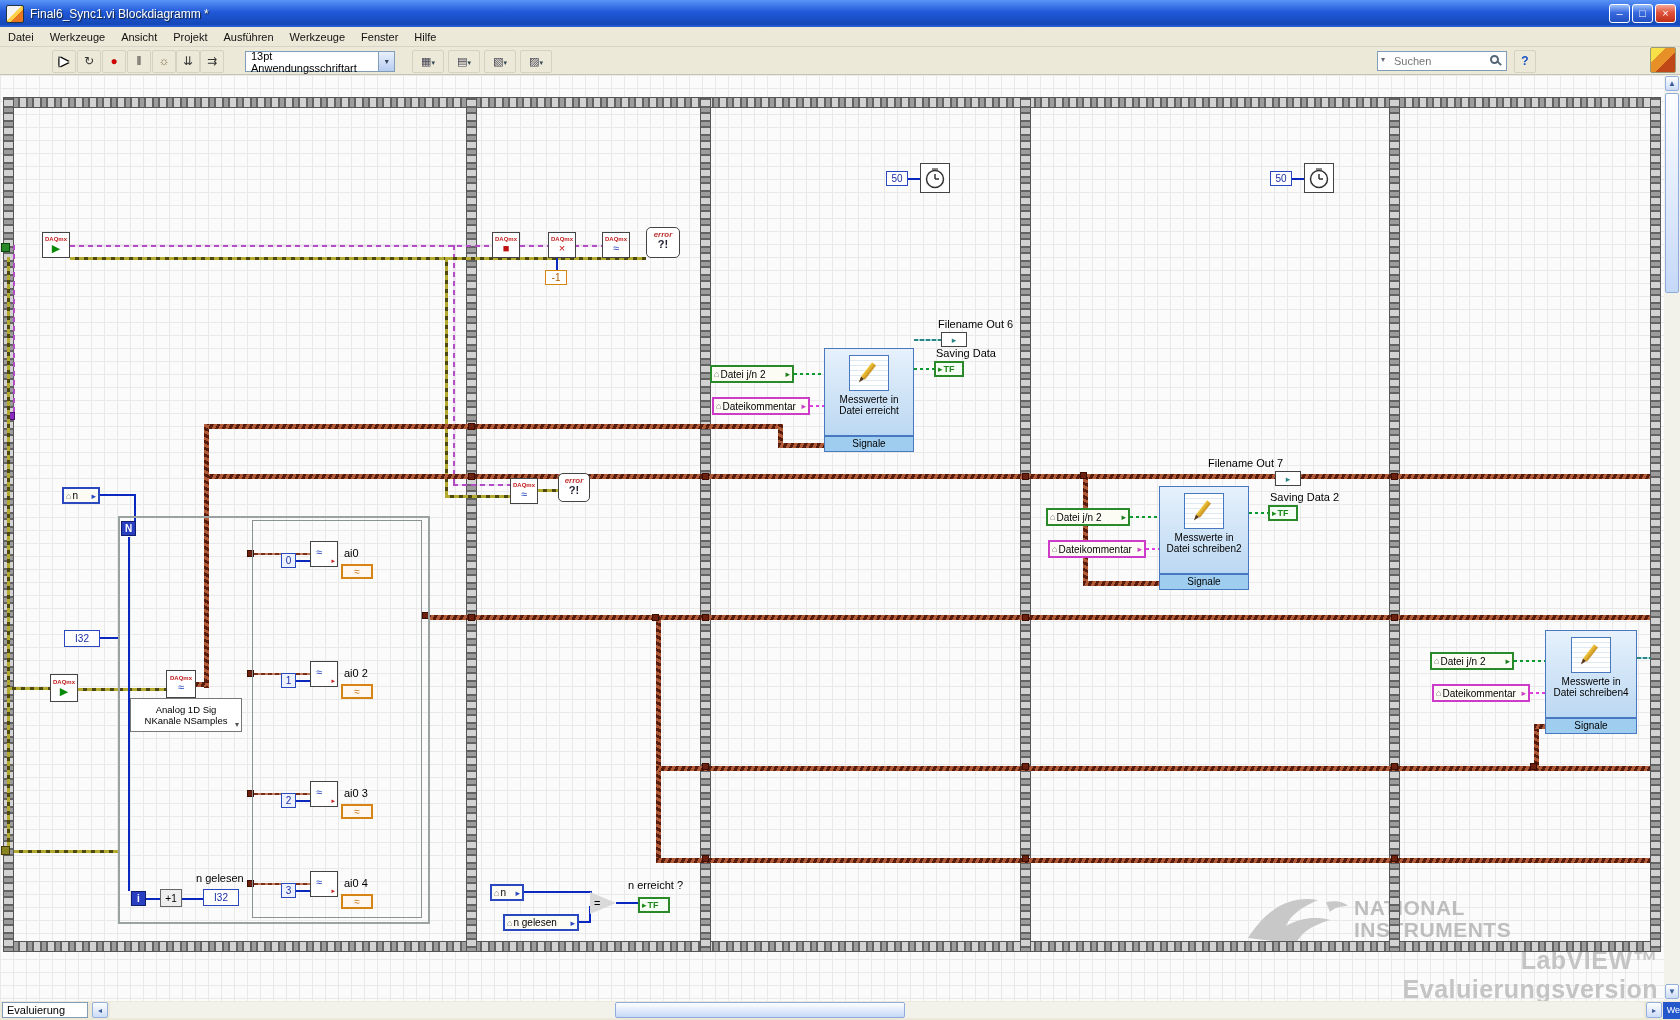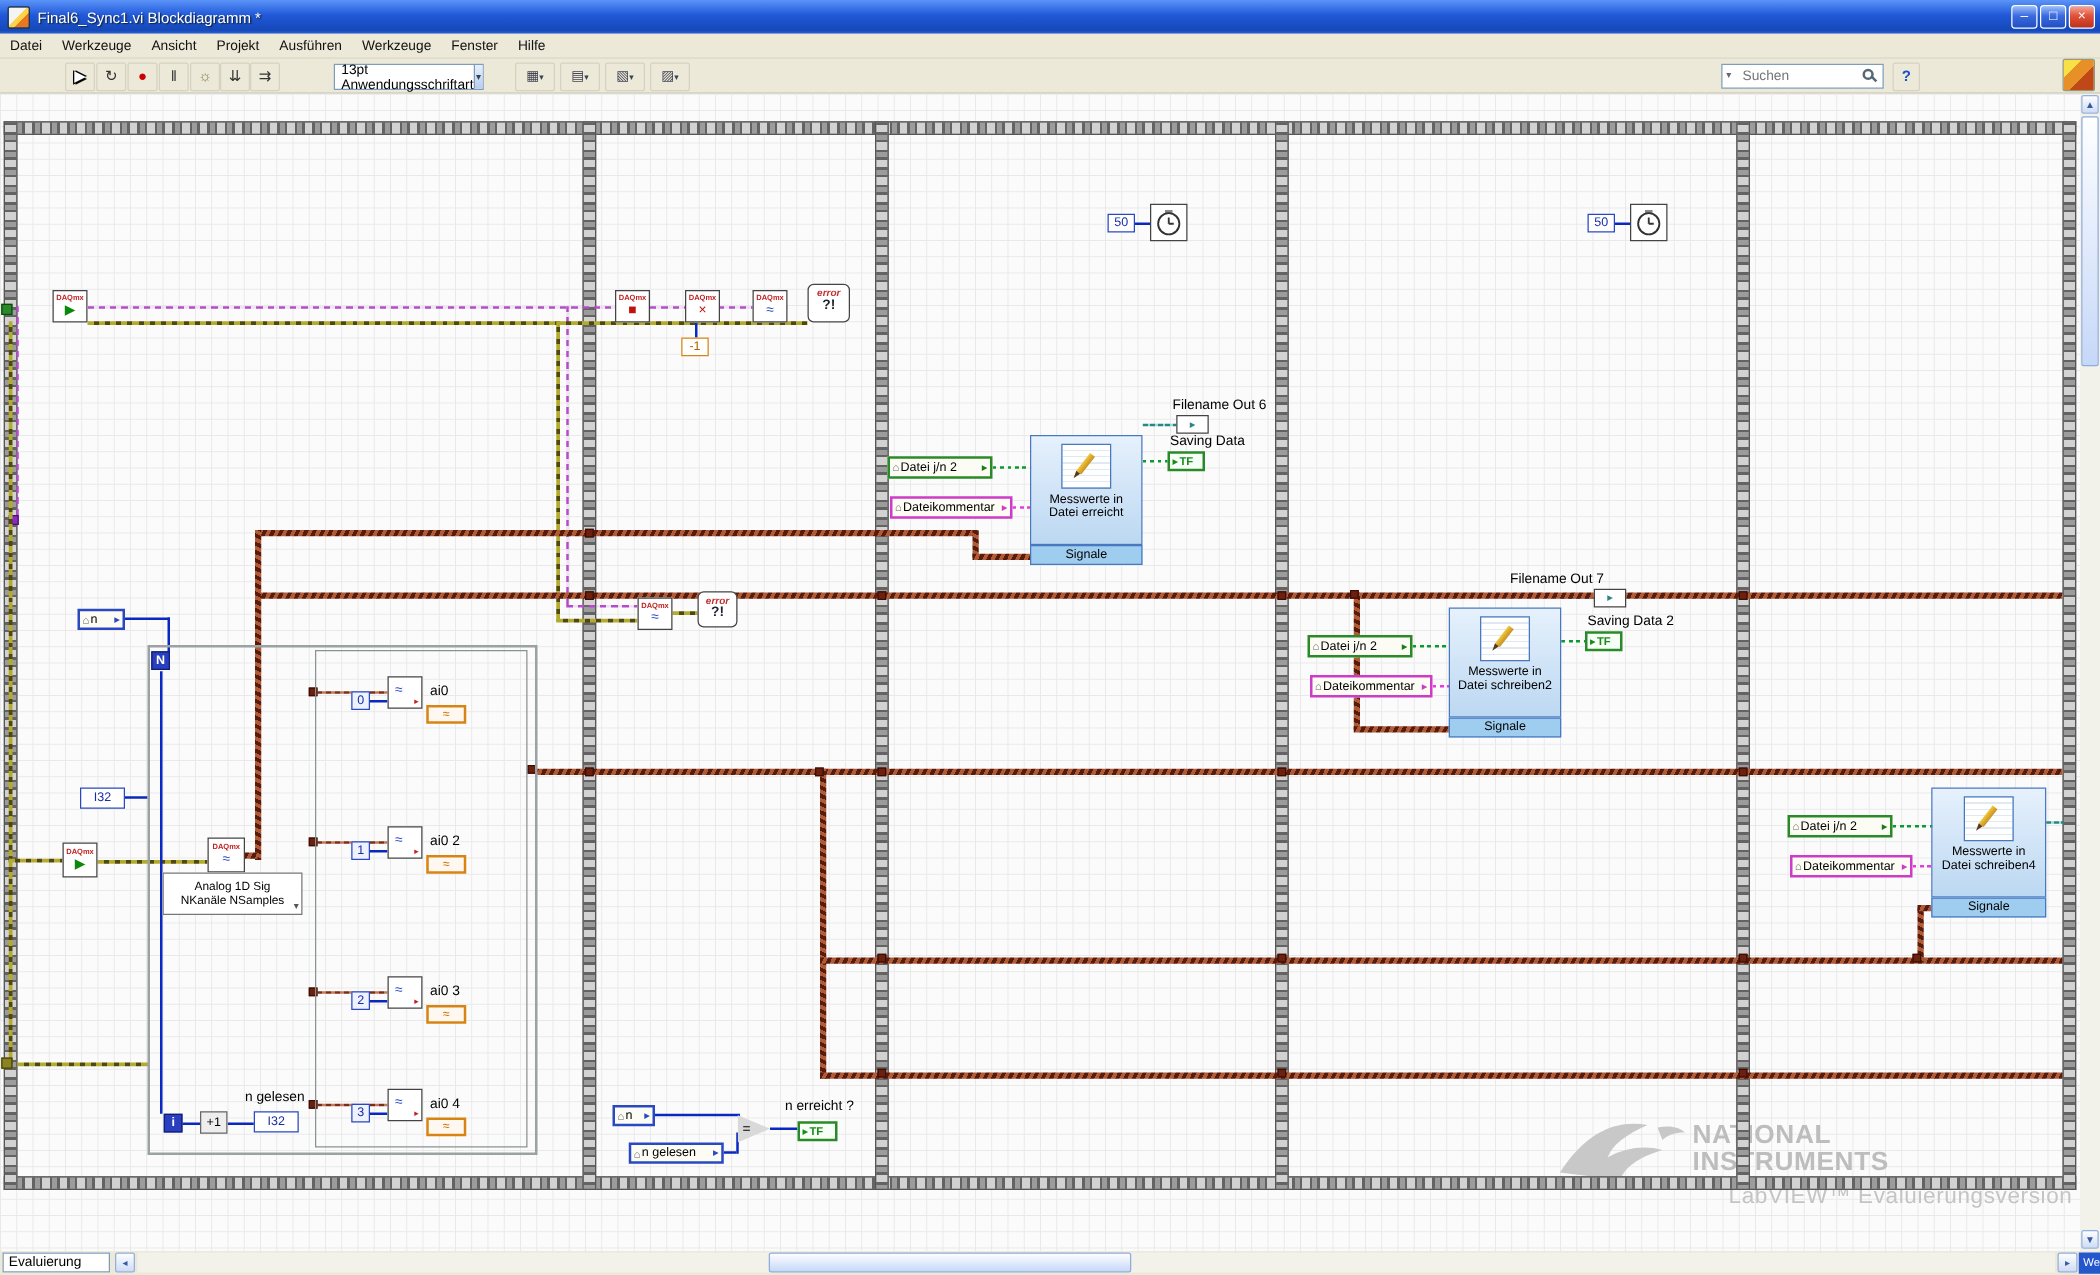--- a/index.html
+++ b/index.html
@@ -111,21 +111,21 @@
   </div>
 
   <div id="toolbar" class="abs"></div>
   <div class="tbtn" style="left:52px"><span class="runglyph">▶</span></div>
   <div class="tbtn" style="left:77px"><span>↻</span></div>
   <div class="tbtn" style="left:102px;color:#c00"><span>●</span></div>
   <div class="tbtn" style="left:127px"><span>‖</span></div>
   <div class="tbtn" style="left:152px;color:#875"><span>☼</span></div>
   <div class="tbtn" style="left:176px"><span>⇊</span></div>
   <div class="tbtn" style="left:200px"><span>⇉</span></div>
-  <div class="combo" style="left:267px;top:51px;width:120px;height:21px">
+  <div class="combo" style="left:245px;top:51px;width:150px;height:21px">
     <span>13pt Anwendungsschriftart</span>
     <span class="dd">▾</span>
   </div>
   <div class="ddbtn" style="left:412px"><span>▦</span><span class="mini">▾</span></div>
   <div class="ddbtn" style="left:448px"><span>▤</span><span class="mini">▾</span></div>
   <div class="ddbtn" style="left:484px"><span>▧</span><span class="mini">▾</span></div>
   <div class="ddbtn" style="left:520px"><span>▨</span><span class="mini">▾</span></div>
   <input id="search" placeholder="Suchen" style="">
   <span class="abs" style="left:1381px;top:55px;font-size:8px;color:#667">▾</span>
   <span class="mag abs" style="left:1490px;top:55px"></span>
@@ -133,21 +133,21 @@
   <div id="lv-eval" class="abs"></div>
 
   <div id="canvas" class="abs"></div>
 
   <svg class="abs" style="left:1242px;top:888px" width="110" height="64" viewBox="0 0 110 64">
     <path d="M6 50 C28 16 52 8 76 12 C58 20 48 28 44 38 C58 30 74 28 88 32 C68 38 58 46 54 56 Z" fill="#c8c8c8"></path>
     <path d="M84 14 C94 12 102 14 106 18 C98 18 92 20 88 24 Z" fill="#c8c8c8"></path>
   </svg>
   <div class="abs wm" style="left:1354px;top:896px;font-size:21px">NATIONAL</div>
   <div class="abs wm" style="left:1354px;top:918px;font-size:21px">INSTRUMENTS</div>
-  <div class="abs wm" style="left:1278px;top:946px;width:380px;font-size:18px;text-align:right;font-weight:normal;color:#c4c4c4">LabVIEW™ Evaluierungsversion</div>
+  <div class="abs wm" style="left:1278px;top:946px;width:380px;font-size:25px;text-align:right;font-weight:bold;color:#c4c4c4">LabVIEW™ Evaluierungsversion</div>
 
   <div class="abs film" style="left:3px;top:97px;width:1658px;height:11px"></div>
   <div class="abs film" style="left:3px;top:941px;width:1658px;height:11px"></div>
   <div class="abs film filmv" style="left:3px;top:97px;width:11px;height:855px"></div>
   <div class="abs film filmv" style="left:1650px;top:97px;width:11px;height:855px"></div>
   <div class="abs film filmv" style="left:466px;top:97px;width:11px;height:855px"></div>
   <div class="abs film filmv" style="left:700px;top:97px;width:11px;height:855px"></div>
   <div class="abs film filmv" style="left:1020px;top:97px;width:11px;height:855px"></div>
   <div class="abs film filmv" style="left:1389px;top:97px;width:11px;height:855px"></div>
 

